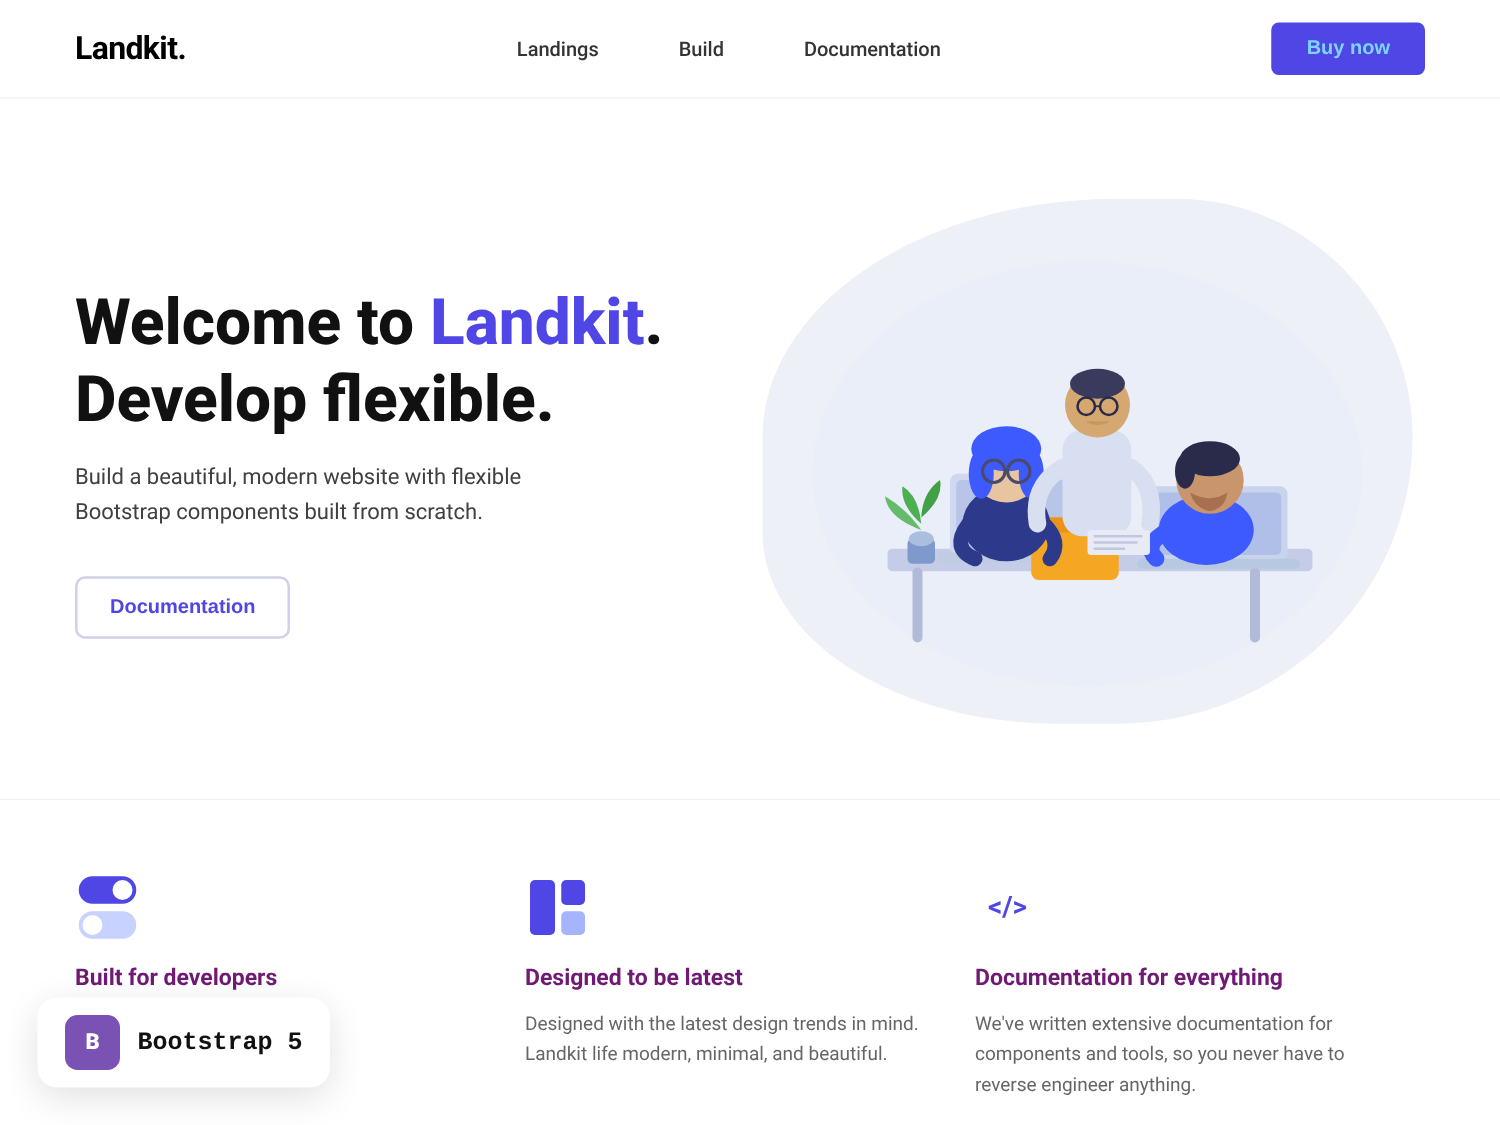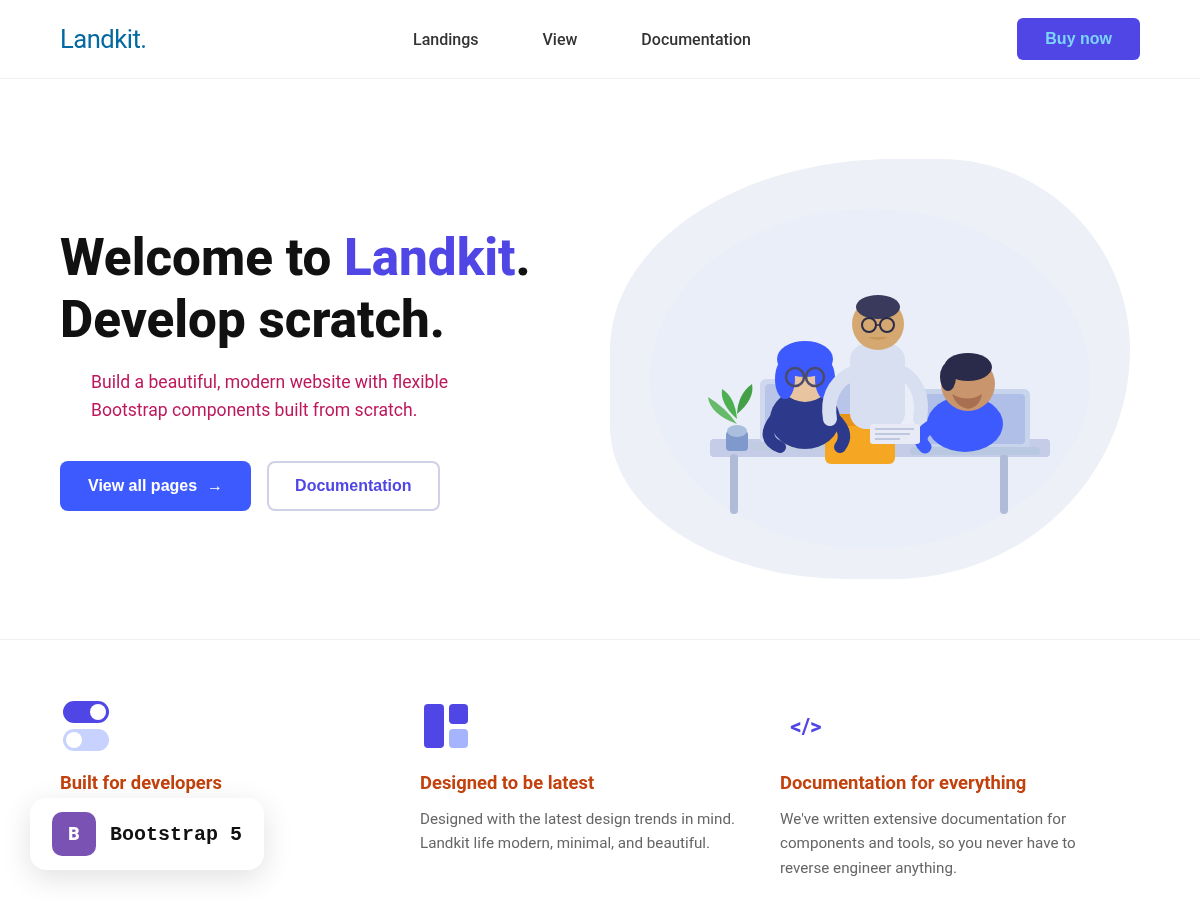--- a/index.html
+++ b/index.html
@@ -8,22 +8,22 @@
     
     .navbar {
       display: flex;
       align-items: center;
       justify-content: space-between;
       padding: 18px 60px;
       border-bottom: 1px solid #f0f0f0;
     }
     .navbar-brand {
       font-size: 1.6rem;
-      font-weight: 400;
-      color: #0369a1;
+      font-weight: 700;
+      color: #000000;
       letter-spacing: -0.5px;
     }
     .navbar-nav {
       display: flex;
       gap: 64px;
       list-style: none;
     }
     .navbar-nav a {
       text-decoration: none;
       color: #333;
@@ -59,25 +59,24 @@
       font-weight: 800;
       line-height: 1.2;
       color: #111;
       margin-bottom: 18px;
     }
     .hero-title .accent {
       color: #4f46e5;
     }
     .hero-subtitle {
       font-size: 1.1rem;
-      color: #be185d;
+      color: #404040;
       line-height: 1.6;
       margin-bottom: 36px;
       max-width: 420px;
-      margin-left: 31px;
     }
     .hero-buttons {
       display: flex;
       gap: 16px;
       align-items: center;
     }
     .btn-primary {
       background: #3d5afe;
       color: #fff;
       border: none;
@@ -142,21 +141,21 @@
       width: 52px;
       height: 52px;
       margin-bottom: 20px;
       display: flex;
       align-items: center;
       justify-content: center;
     }
     .feature-title {
       font-size: 1.15rem;
       font-weight: 700;
-      color: #c2410c;
+      color: #701a75;
       margin-bottom: 14px;
     }
     .feature-desc {
       font-size: 0.95rem;
       color: #666;
       line-height: 1.6;
     }
     .feature-desc .accent { color: #4f46e5; }
 
     
@@ -260,41 +259,37 @@
 </head>
 <body>
 
 <nav class="navbar">
   <div class="navbar-brand">Landkit.</div>
   <ul class="navbar-nav">
     <li>
       <a href="#">Landings</a>
     </li>
     <li>
-      <a href="#">View</a>
+      <a href="#">Build</a>
     </li>
     <li>
       <a href="#">Documentation</a>
     </li>
   </ul>
   <button class="btn-buy">Buy now</button>
 </nav>
 
 <section class="hero">
   <div class="hero-text">
     <h1 class="hero-title">
       <span>Welcome to </span><span class="accent">Landkit</span><span>.</span><br>
-      <span>Develop scratch.</span>
+      <span>Develop flexible.</span>
     </h1>
     <p class="hero-subtitle">Build a beautiful, modern website with flexible Bootstrap components built from scratch.</p>
     <div class="hero-buttons">
-      <button class="btn-primary">
-        <span>View all pages</span>
-        <span>→</span>
-      </button>
       <button class="btn-outline">Documentation</button>
     </div>
   </div>
 
   <div class="hero-illustration">
     <div class="hero-blob">
 
       <svg class="illustration-svg" viewBox="0 0 480 380" xmlns="http://www.w3.org/2000/svg">
 
         <ellipse cx="240" cy="200" rx="220" ry="170" fill="#e8ecf8" opacity="0.6"></ellipse>

